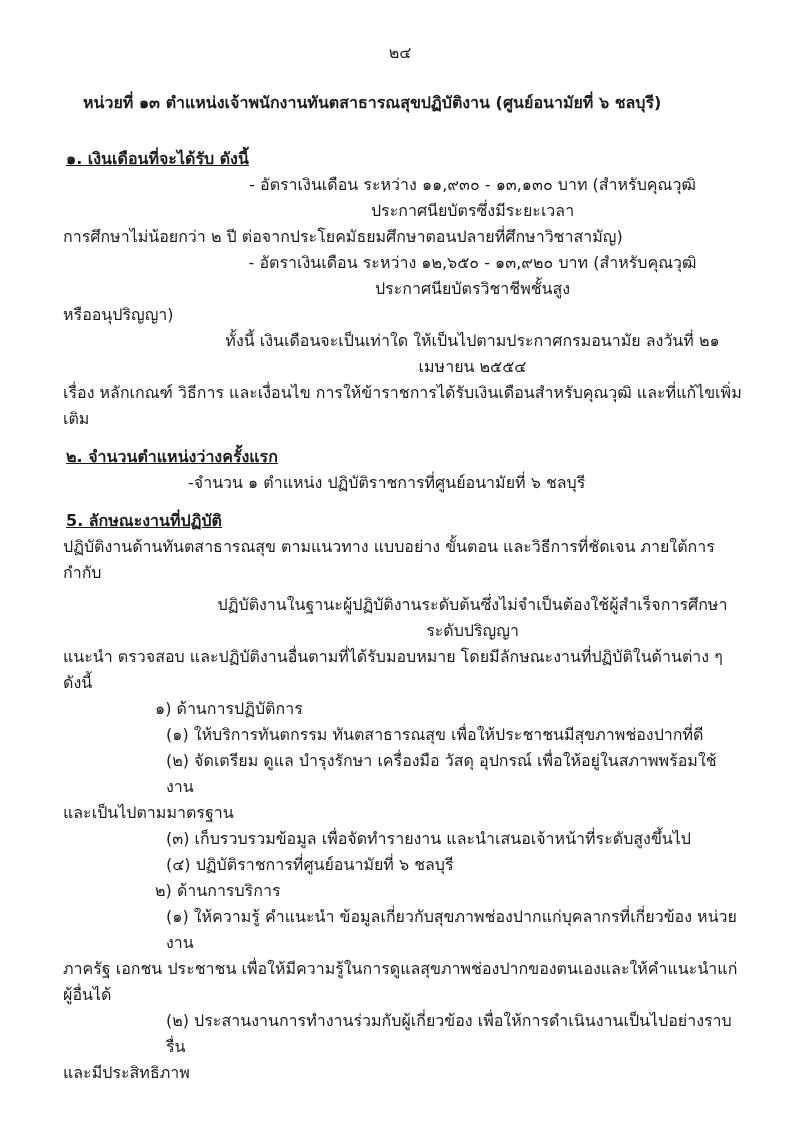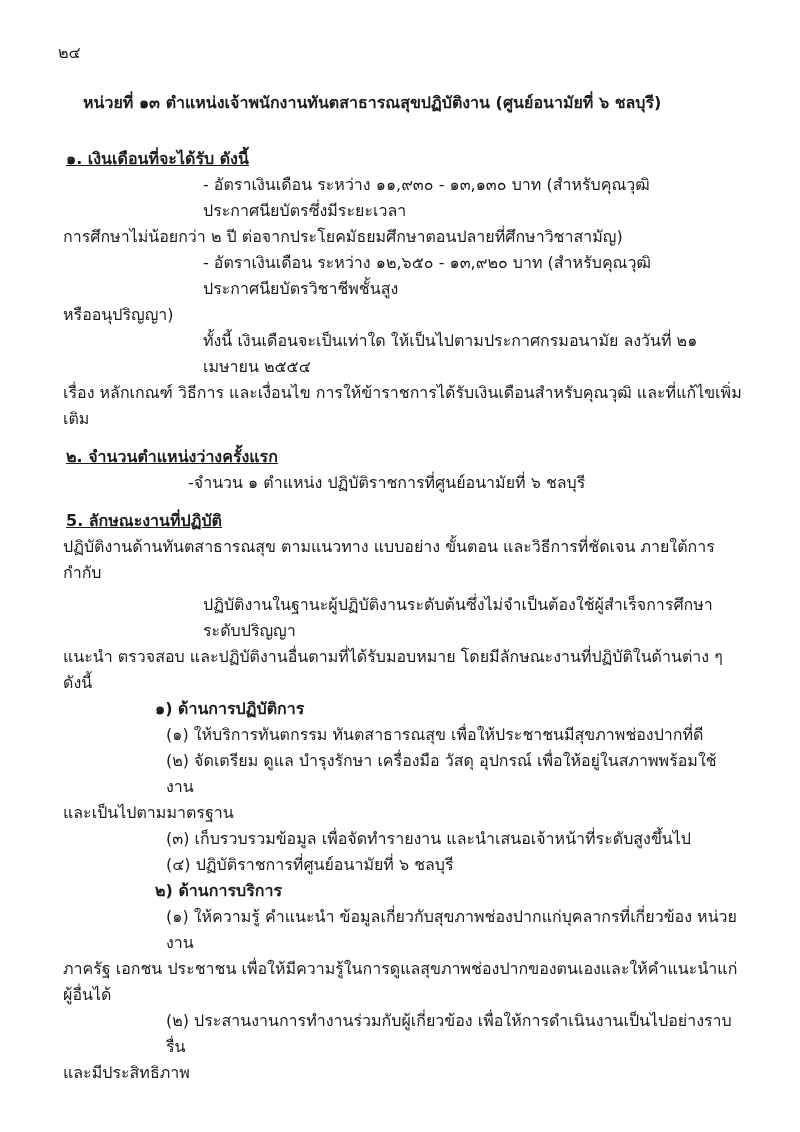--- a/index.html
+++ b/index.html
@@ -16,39 +16,39 @@
     box-sizing: border-box;
     padding: 40px 58px 0 58px;
     font-family: "DejaVu Sans", "Liberation Sans", sans-serif;
     font-size: 16px;
     line-height: 26px;
     color: #1c1c1c;
     overflow: hidden;
   }
   .line { min-height: 26px; }
 
-  .page-number { }
+  .page-number { text-align: center; }
   .doc-title {
     font-weight: 700;
     margin-top: 24px;
     position: relative;
     left: 25px;
   }
 
   .sec-heading {
     font-weight: 700;
     margin-left: 8px;
     margin-top: 12px;
     text-decoration: underline;
   }
   .sec-heading.first { margin-top: 30px; }
 
-  .indent-para   { margin-left: 145px; } 
+  .indent-para   { margin-left: 145px; text-align: center; } 
   .indent-item2  { margin-left: 130px; } 
-  .indent-sub    { margin-left: 97px;  font-weight: 700; } 
+  .indent-sub    { margin-left: 97px;  font-weight: 400; } 
   .indent-item   { margin-left: 108px; } 
   .flush         { margin-left: 5px; }
 </style>
 </head>
 <body>
 
 <div class="page">
 
   <div class="line page-number">๒๔</div>
 

